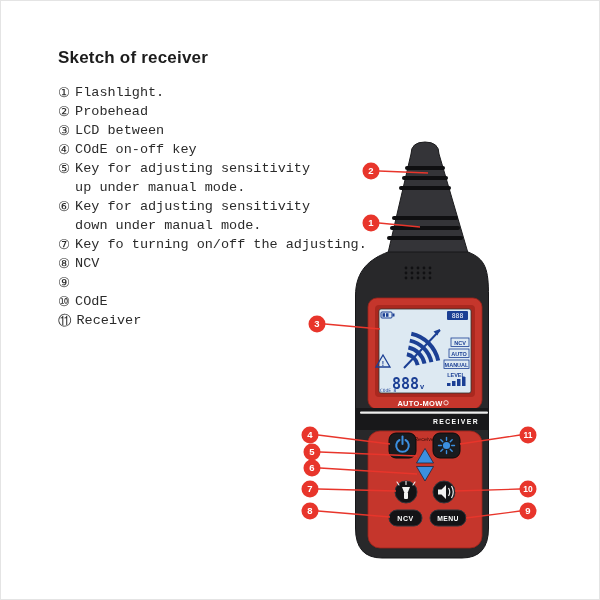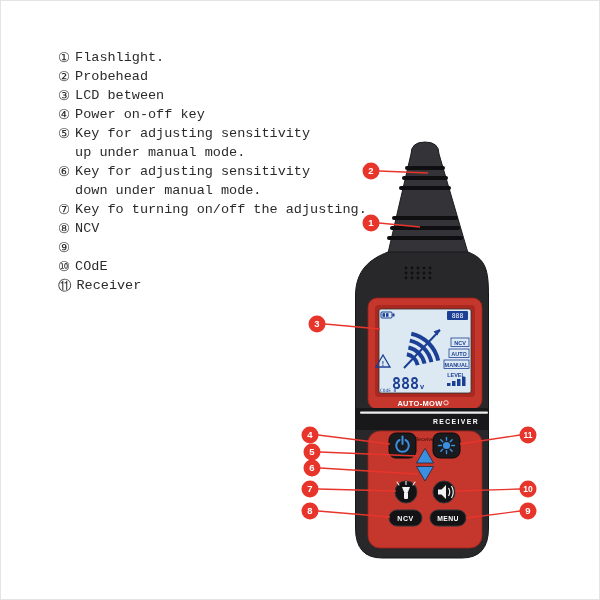--- a/index.html
+++ b/index.html
@@ -17,36 +17,37 @@
   .figure{position:absolute;left:270px;top:130px;width:320px;height:450px;}
   svg text{font-family:"Liberation Sans", sans-serif;}
   svg .mono{font-family:"DejaVu Sans Mono", monospace;}
 </style>
 </head>
 <body>
 
 <div class="frame"></div>
 
 <div class="content">
+  <h1 class="page-title">Sketch of receiver</h1>
   <div class="parts">
     <div class="part">
         <span class="num">①</span>
         <span class="label">Flashlight.</span>
       </div>
     <div class="part">
         <span class="num">②</span>
         <span class="label">Probehead</span>
       </div>
     <div class="part">
         <span class="num">③</span>
         <span class="label">LCD between</span>
       </div>
     <div class="part">
         <span class="num">④</span>
-        <span class="label">Power on-off key</span>
+        <span class="label">COdE on-off key</span>
       </div>
     <div class="part">
         <span class="num">⑤</span>
         <span class="label">Key for adjusting sensitivity
 up under manual mode.</span>
       </div>
     <div class="part">
         <span class="num">⑥</span>
         <span class="label">Key for adjusting sensitivity
 down under manual mode.</span>

